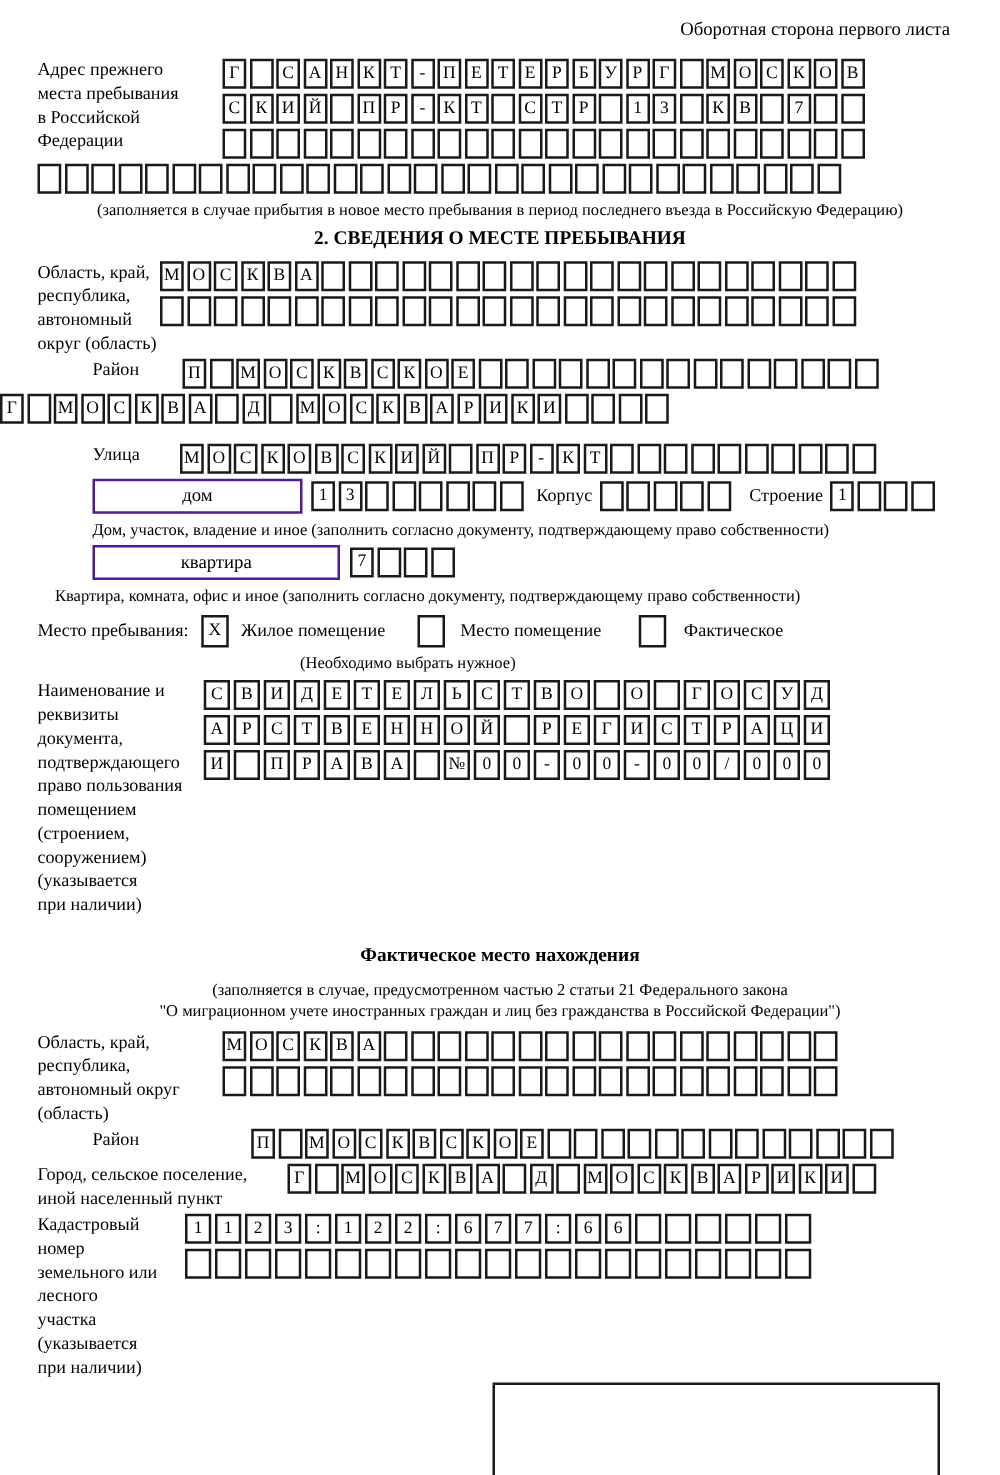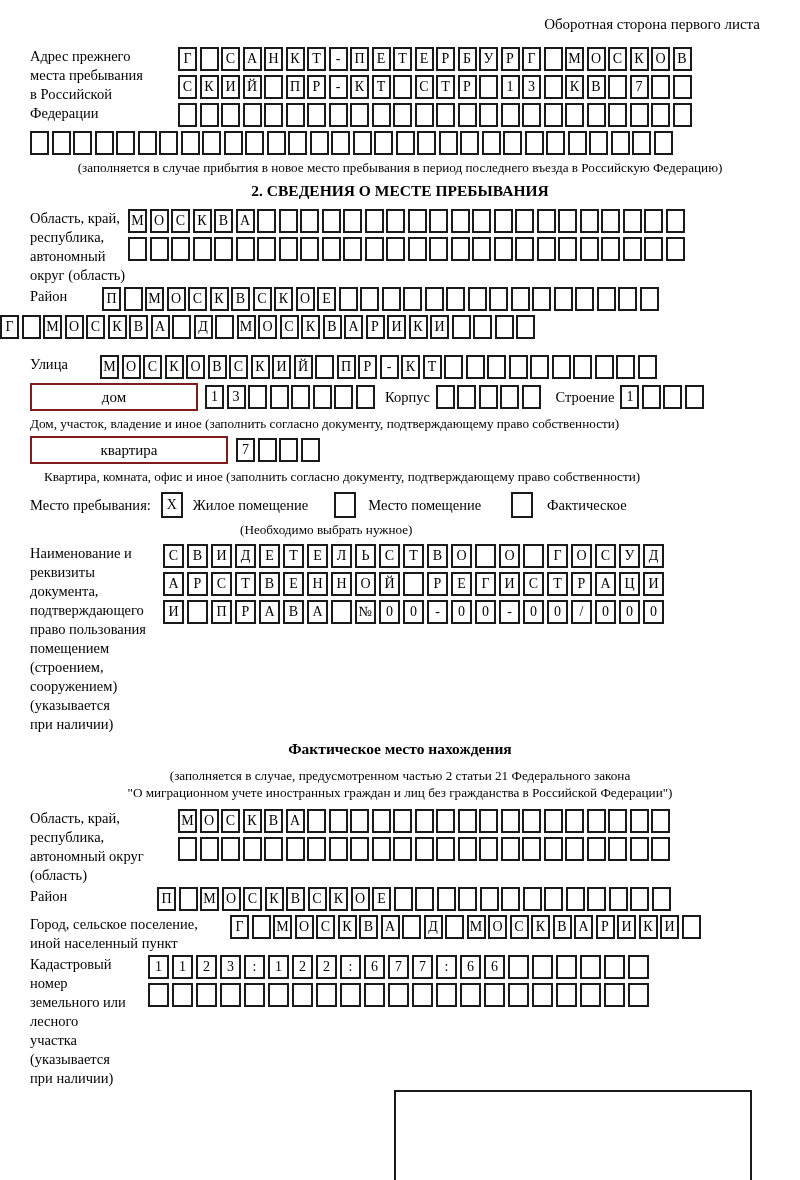--- a/index.html
+++ b/index.html
@@ -13,32 +13,32 @@
   .frow { display: flex; align-items: flex-start; }
   .lbl { font-size: 14.5px; line-height: 19px; white-space: pre-line; flex-shrink: 0; margin-left: 30px; }
   .cellrow { display: flex; margin-bottom: 4px; }
   .cell {
     width: 19px; height: 24px; border: 2px solid #1a1a1a; margin-right: 2.5px;
     display: flex; align-items: center; justify-content: center;
     font-size: 14px; flex-shrink: 0;
   }
   .w .cell { width: 21px; margin-right: 3px; }
   .widebox {
-    border: 2px solid #7f1d1d; height: 28px; display: flex; align-items: center;
+    border: 2px solid #4c1d95; height: 28px; display: flex; align-items: center;
     justify-content: center; font-size: 15px; flex-shrink: 0;
   }
   .inline-lbl { font-size: 14.5px; line-height: 28px; flex-shrink: 0; }
   .note { font-size: 13.2px; line-height: 17px; }
   .center { text-align: center; }
   .heading { font-size: 15.5px; font-weight: bold; text-align: center; margin: 4px 0 9px 0; }
   .checkbox {
     width: 22px; height: 26px; border: 2px solid #1a1a1a; flex-shrink: 0;
     display: flex; align-items: center; justify-content: center; font-size: 14px;
   }
-  .mb4 { margin-bottom: 4px; }
+  .mb4 { margin-bottom: 4px; padding-left: 44px; }
   .mb6 { margin-bottom: 6px; }
   .mb8 { margin-bottom: 8px; }
   .stamp-wrap { width: 372px; margin-left: 394px; margin-top: 2px; }
   .stamp-box { width: 358px; height: 174px; border: 2px solid #1a1a1a; }
 </style>
 </head>
 <body>
 
 <div class="top-note">Оборотная сторона первого листа</div>
 
@@ -448,21 +448,21 @@
         <span class="cell">0</span>
         <span class="cell">0</span>
         <span class="cell">/</span>
         <span class="cell">0</span>
         <span class="cell">0</span>
         <span class="cell">0</span>
       </div>
   </div>
 </div>
 
-<div class="heading" style="margin-top:6px">Фактическое место нахождения</div>
+<div class="heading" style="margin-top:22px">Фактическое место нахождения</div>
 <div class="note center">(заполняется в случае, предусмотренном частью 2 статьи 21 Федерального закона</div>
 <div class="note center mb8">"О миграционном учете иностранных граждан и лиц без гражданства в Российской Федерации")</div>
 
 <div class="frow" style="min-height:78px">
   <div class="lbl" style="width:148px">Область, край,
 республика,
 автономный округ
 (область)</div>
   <div>
     <div class="cellrow">

